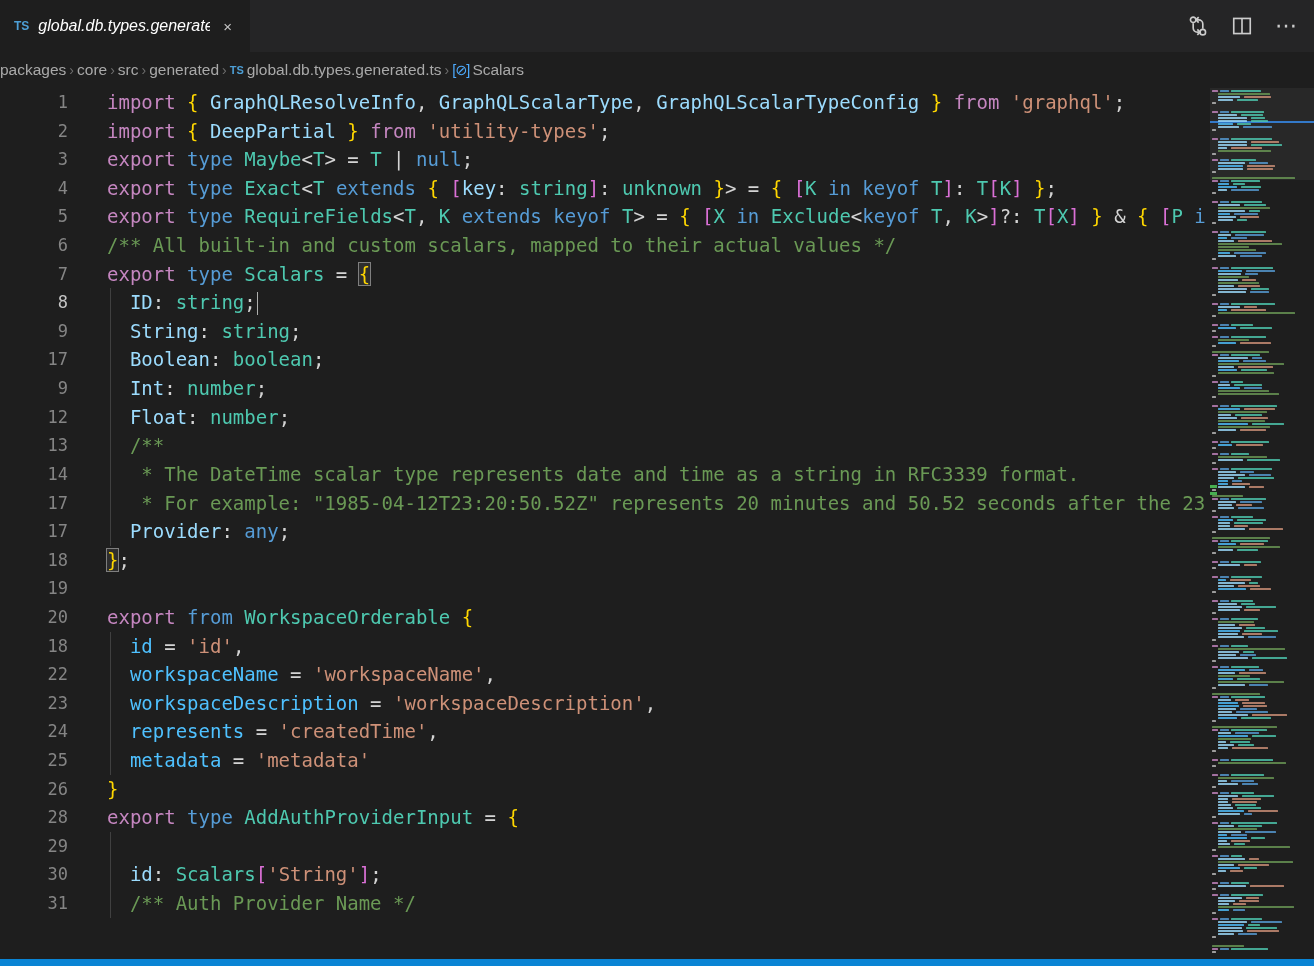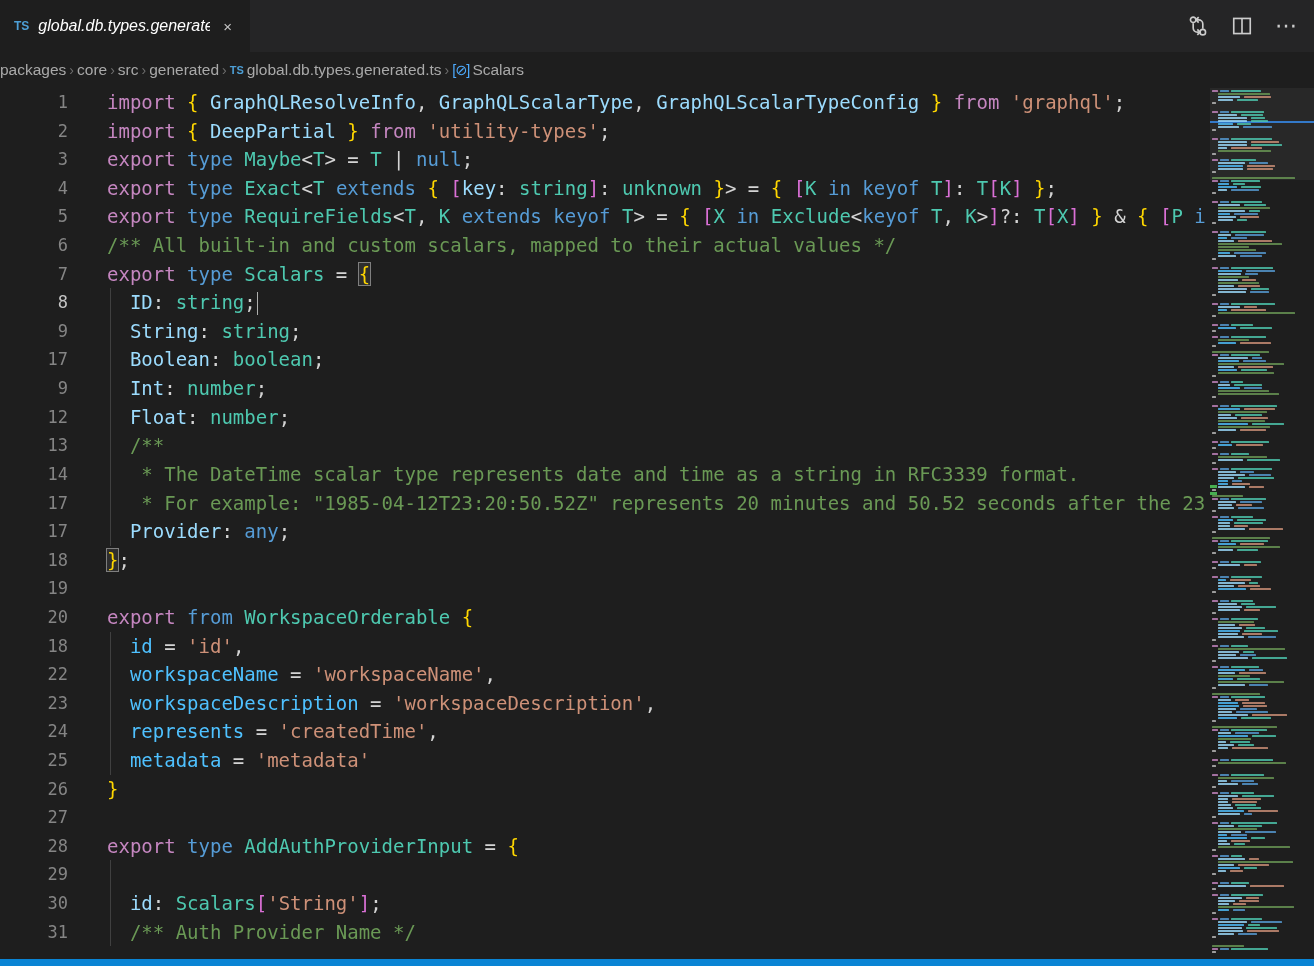--- a/index.html
+++ b/index.html
@@ -202,24 +202,20 @@
           <div class="ln">24</div>
           <div class="lc"><i class="guide"></i><span class="tk w">  </span><span class="tk e">represents</span><span class="tk w"> = </span><span class="tk s">'createdTime'</span><span class="tk w">,</span></div>
         </div>
         <div class="line">
           <div class="ln">25</div>
           <div class="lc"><i class="guide"></i><span class="tk w">  </span><span class="tk e">metadata</span><span class="tk w"> = </span><span class="tk s">'metadata'</span></div>
         </div>
         <div class="line">
           <div class="ln">26</div>
           <div class="lc"><span class="tk g">}</span></div>
-        </div>
-        <div class="line">
-          <div class="ln">27</div>
-          <div class="lc"></div>
         </div>
         <div class="line">
           <div class="ln">28</div>
           <div class="lc"><span class="tk p">export</span><span class="tk w"> </span><span class="tk b">type</span><span class="tk w"> </span><span class="tk t">AddAuthProviderInput</span><span class="tk w"> = </span><span class="tk g">{</span></div>
         </div>
         <div class="line">
           <div class="ln">29</div>
           <div class="lc"><i class="guide"></i></div>
         </div>
         <div class="line">

